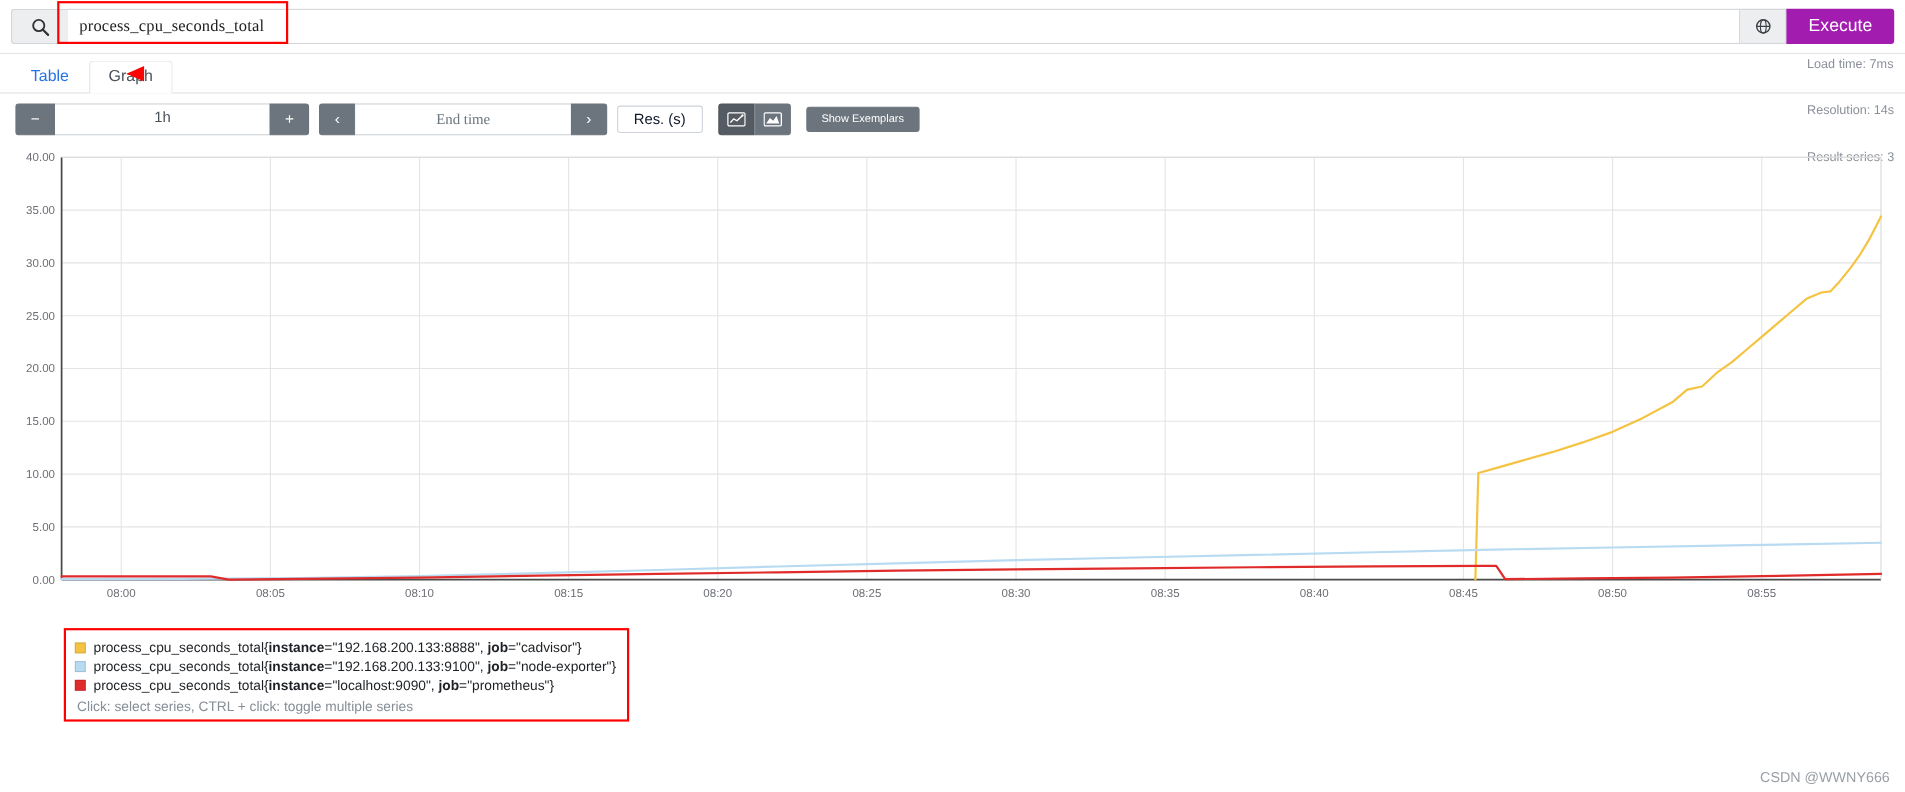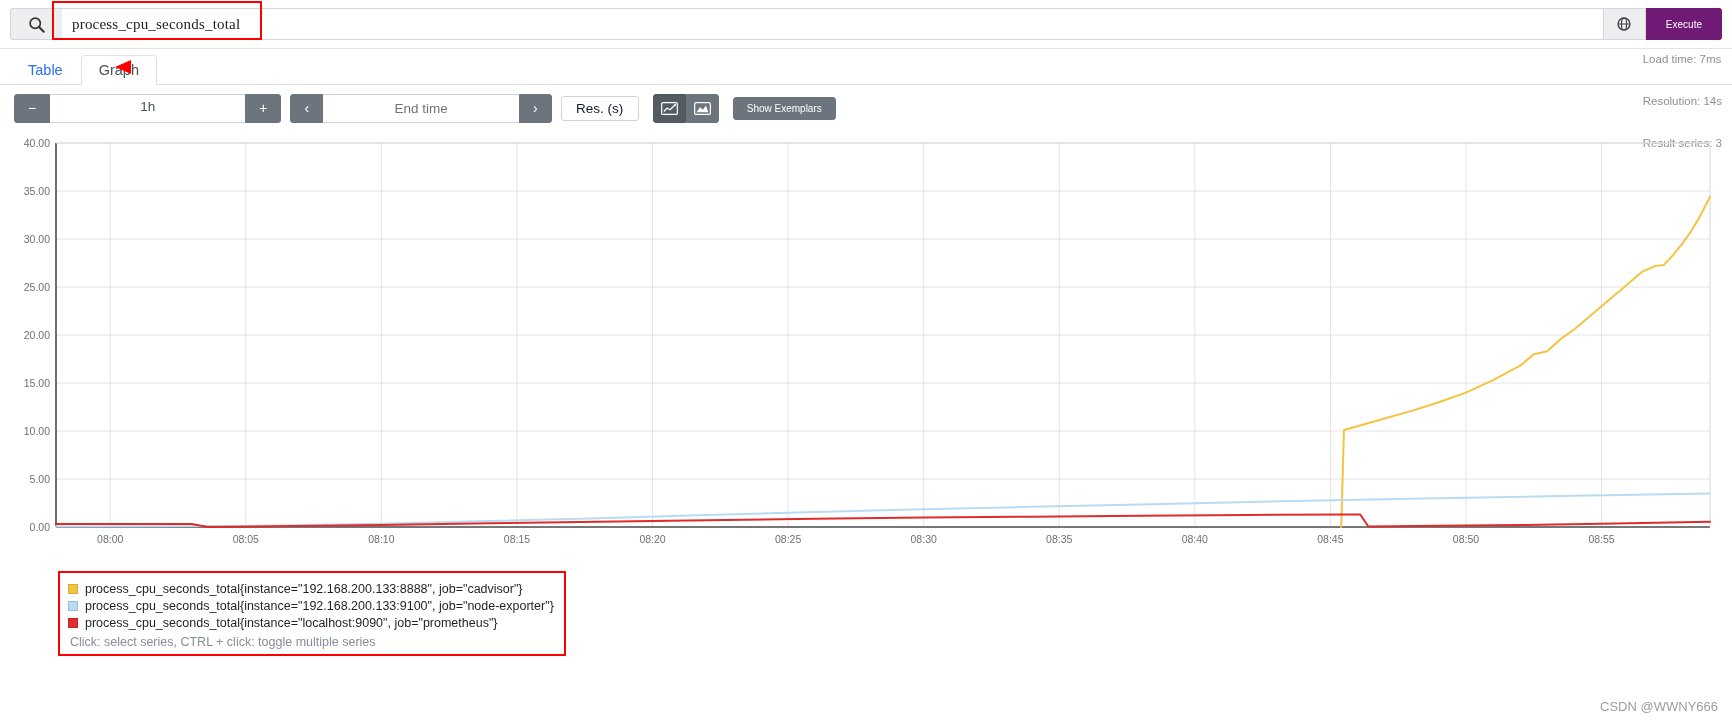--- a/index.html
+++ b/index.html
@@ -57,25 +57,25 @@
   }
   .history-btn {
     width: 42px;
     background: #eceef0;
     border: 1px solid #d3d6da;
     border-left: none;
     display: flex; align-items: center; justify-content: center;
     cursor: pointer;
   }
   .execute-btn {
-    background: #701a75;
+    background: #a21caf;
     color: #fff;
     border: none;
     border-radius: 0 3px 3px 0;
-    font-size: 10px;
+    font-size: 16px;
     padding: 0 20px;
     cursor: pointer;
     font-family: "Liberation Sans", sans-serif;
   }
 
   
   .tabs-row {
     position: relative;
     height: 36px;
     border-bottom: 1px solid #dee2e6;
@@ -150,20 +150,21 @@
     background: #fff;
     border: 1px solid #ced4da;
     border-left: none; border-right: none;
     font-size: 13.5px;
     color: #6c757d;
     text-align: center;
     width: 196px;
     padding: 4px 8px;
     display: flex; align-items: center; justify-content: center;
     cursor: text;
+    font-family: Liberation Serif, serif;
   }
   .res-input {
     background: #fff;
     border: 1px solid #ced4da;
     border-radius: 3px;
     font-size: 13.5px;
     color: #0f172a;
     text-align: center;
     width: 78px;
     padding: 4px 8px;
@@ -229,21 +230,21 @@
     color: #868e96;
     padding-top: 4px;
     padding-left: 2px;
   }
   .watermark {
     position: absolute;
     right: 14px; bottom: 6px;
     font-size: 13px;
     color: #9aa0a6;
   }
-  .lbl-bold { font-weight: normal; text-align: center; }
+  .lbl-bold { font-weight: bold; text-align: center; }
 </style>
 </head>
 <body>
 
 <div class="query-bar">
   <div class="search-icon-box">
     <svg width="17" height="17" viewBox="0 0 20 20">
       <circle cx="8.5" cy="8.5" r="6" fill="none" stroke="#333" stroke-width="2"></circle>
       <line x1="13" y1="13" x2="18.5" y2="18.5" stroke="#333" stroke-width="2.4" stroke-linecap="round"></line>
     </svg>

